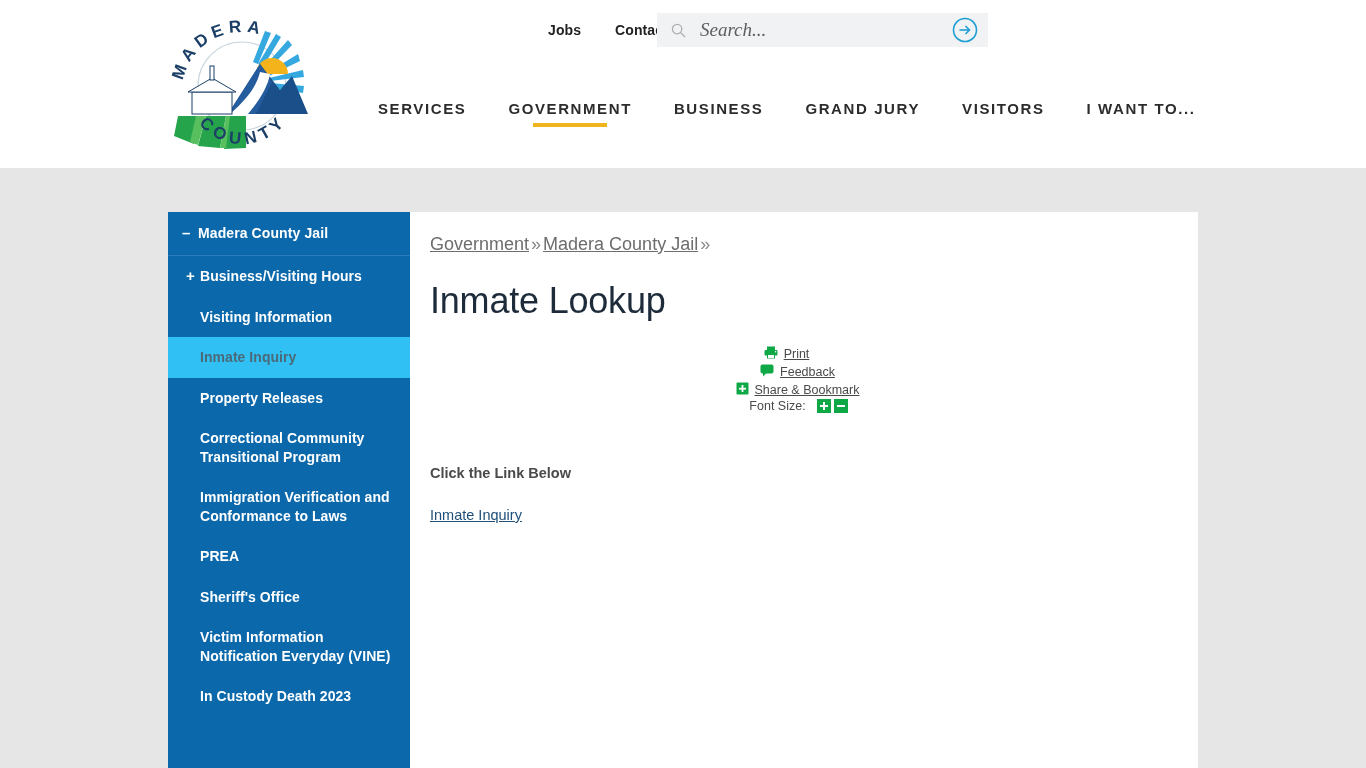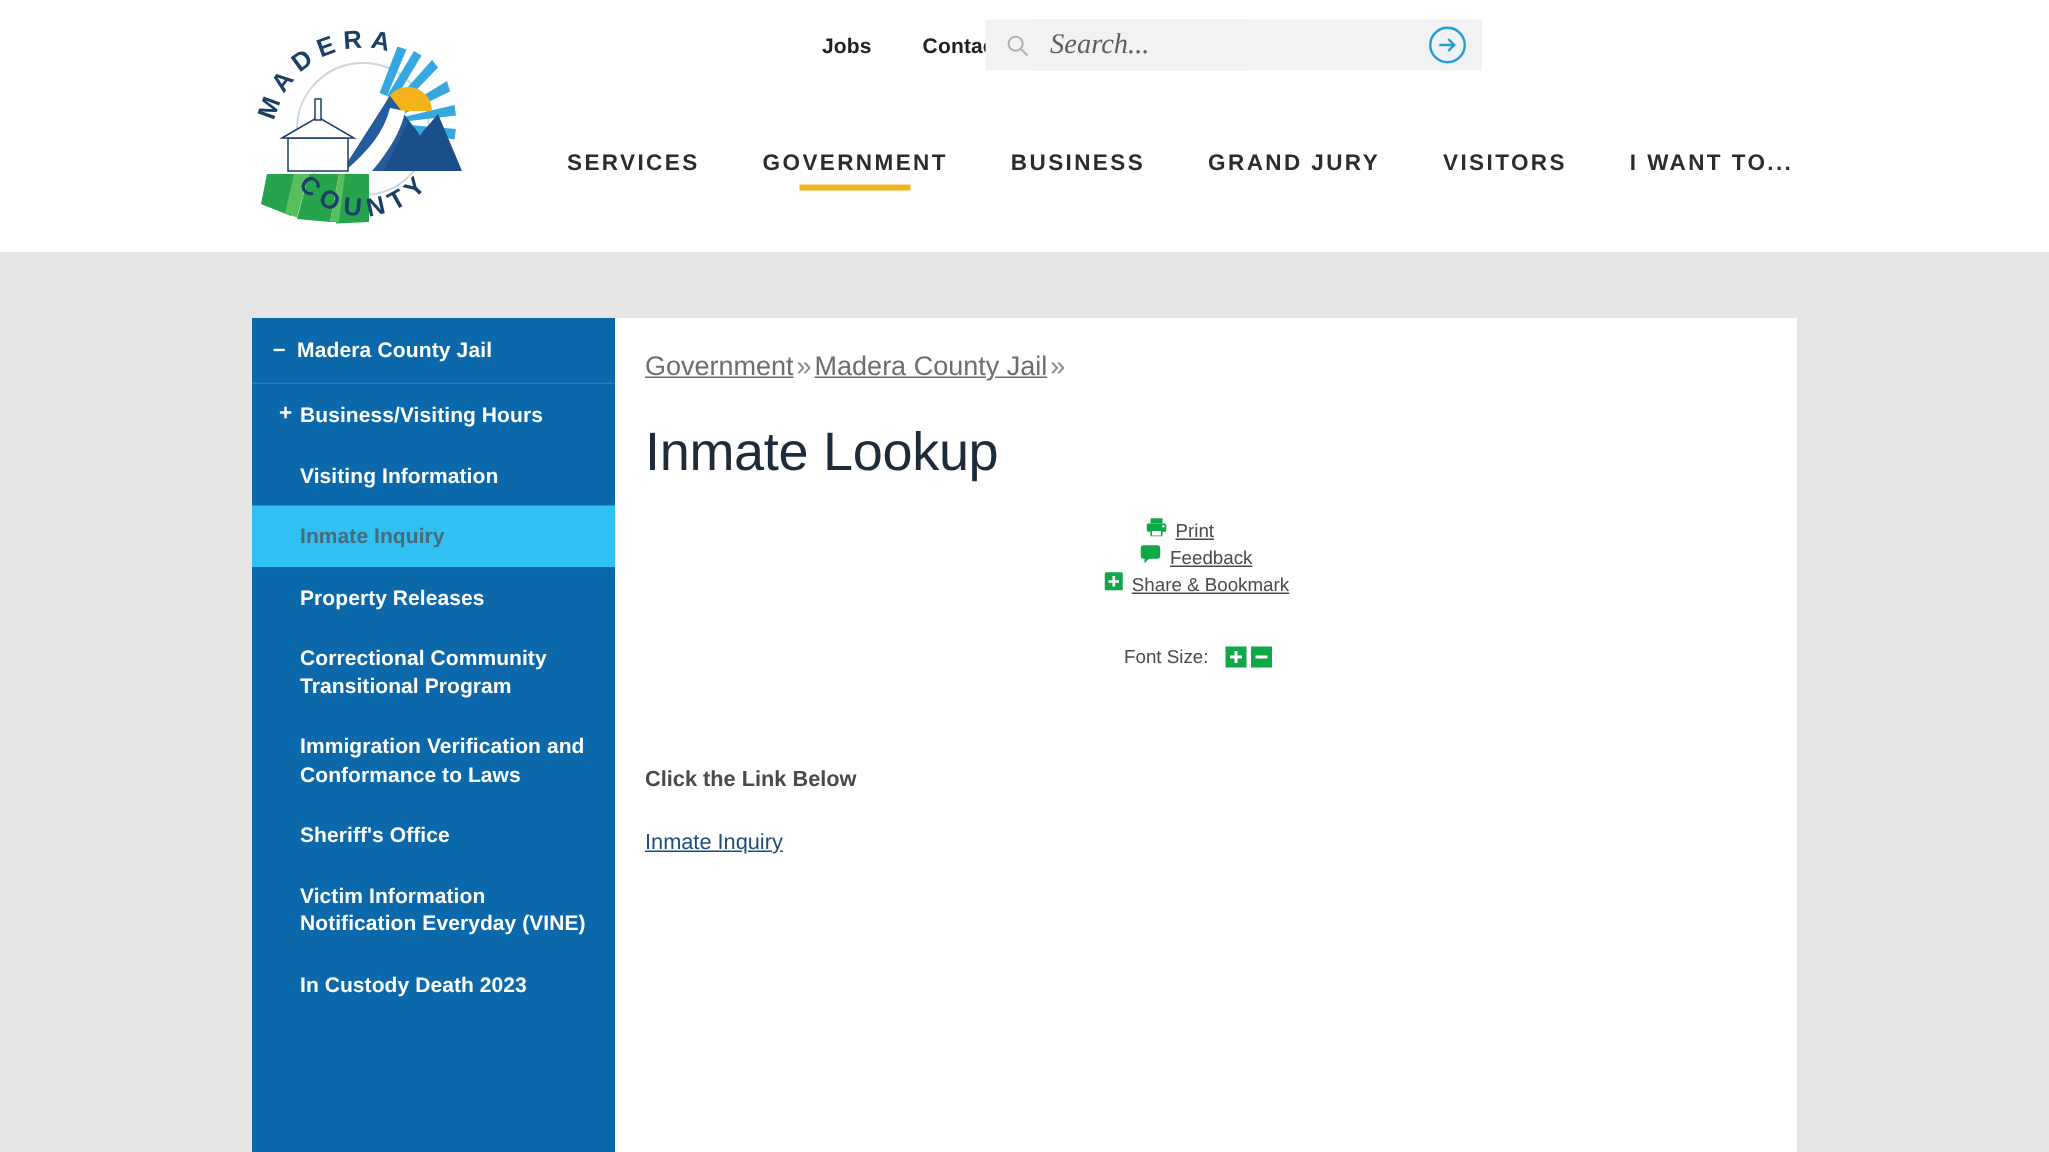--- a/index.html
+++ b/index.html
@@ -279,21 +279,20 @@
   .tool .lbl {
     font-size: 12.5px;
     color: #4a4a4a;
     text-decoration: underline;
     line-height: 14px;
   }
   .fontsize {
     display: flex;
     align-items: center;
     margin-left: 24px;
-    margin-top: 32px;
   }
   .fontsize .lbl {
     font-size: 12.5px;
     color: #4a4a4a;
     margin-right: 8px;
   }
   .fs-btn {
     width: 14px; height: 14px;
     background: #0ea846;
     position: relative;
@@ -313,21 +312,21 @@
     position: absolute;
     left: 6px; top: 3px;
     width: 2px; height: 8px;
     background: #ffffff;
   }
 
   .body-sub {
     font-size: 14.5px;
     font-weight: bold;
     color: #4a4a4a;
-    margin: 65px 0 0 0;
+    margin: 50px 0 0 0;
     line-height: 20px;
   }
   .body-link {
     display: inline-block;
     margin-top: 22px;
     font-size: 14.5px;
     color: #1f4e79;
     text-decoration: underline;
     line-height: 20px;
   }
@@ -480,20 +479,23 @@
       </a>
 
       <a class="side-item" href="#">
         <span class="txt">Correctional Community Transitional Program</span>
       </a>
 
       <a class="side-item" href="#">
         <span class="txt">Immigration Verification and Conformance to Laws</span>
       </a>
 
+      <a class="side-item" href="#">
+        <span class="txt">PREA</span>
+      </a>
 
       <a class="side-item" href="#">
         <span class="txt">Sheriff's Office</span>
       </a>
 
       <a class="side-item" href="#">
         <span class="txt">Victim Information Notification Everyday (VINE)</span>
       </a>
 
       <a class="side-item" href="#">

